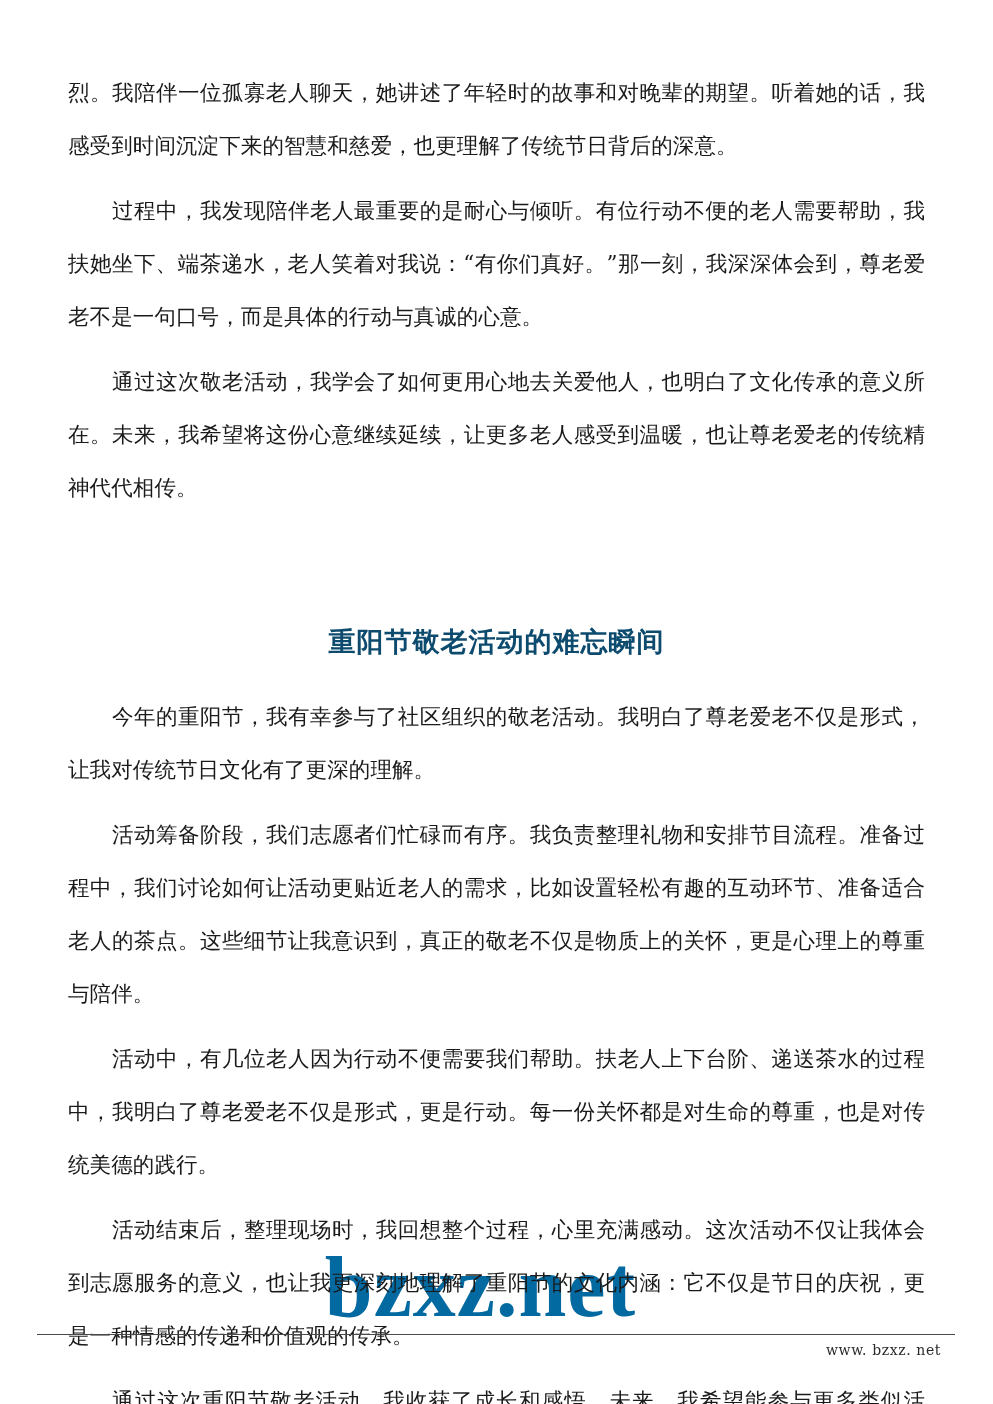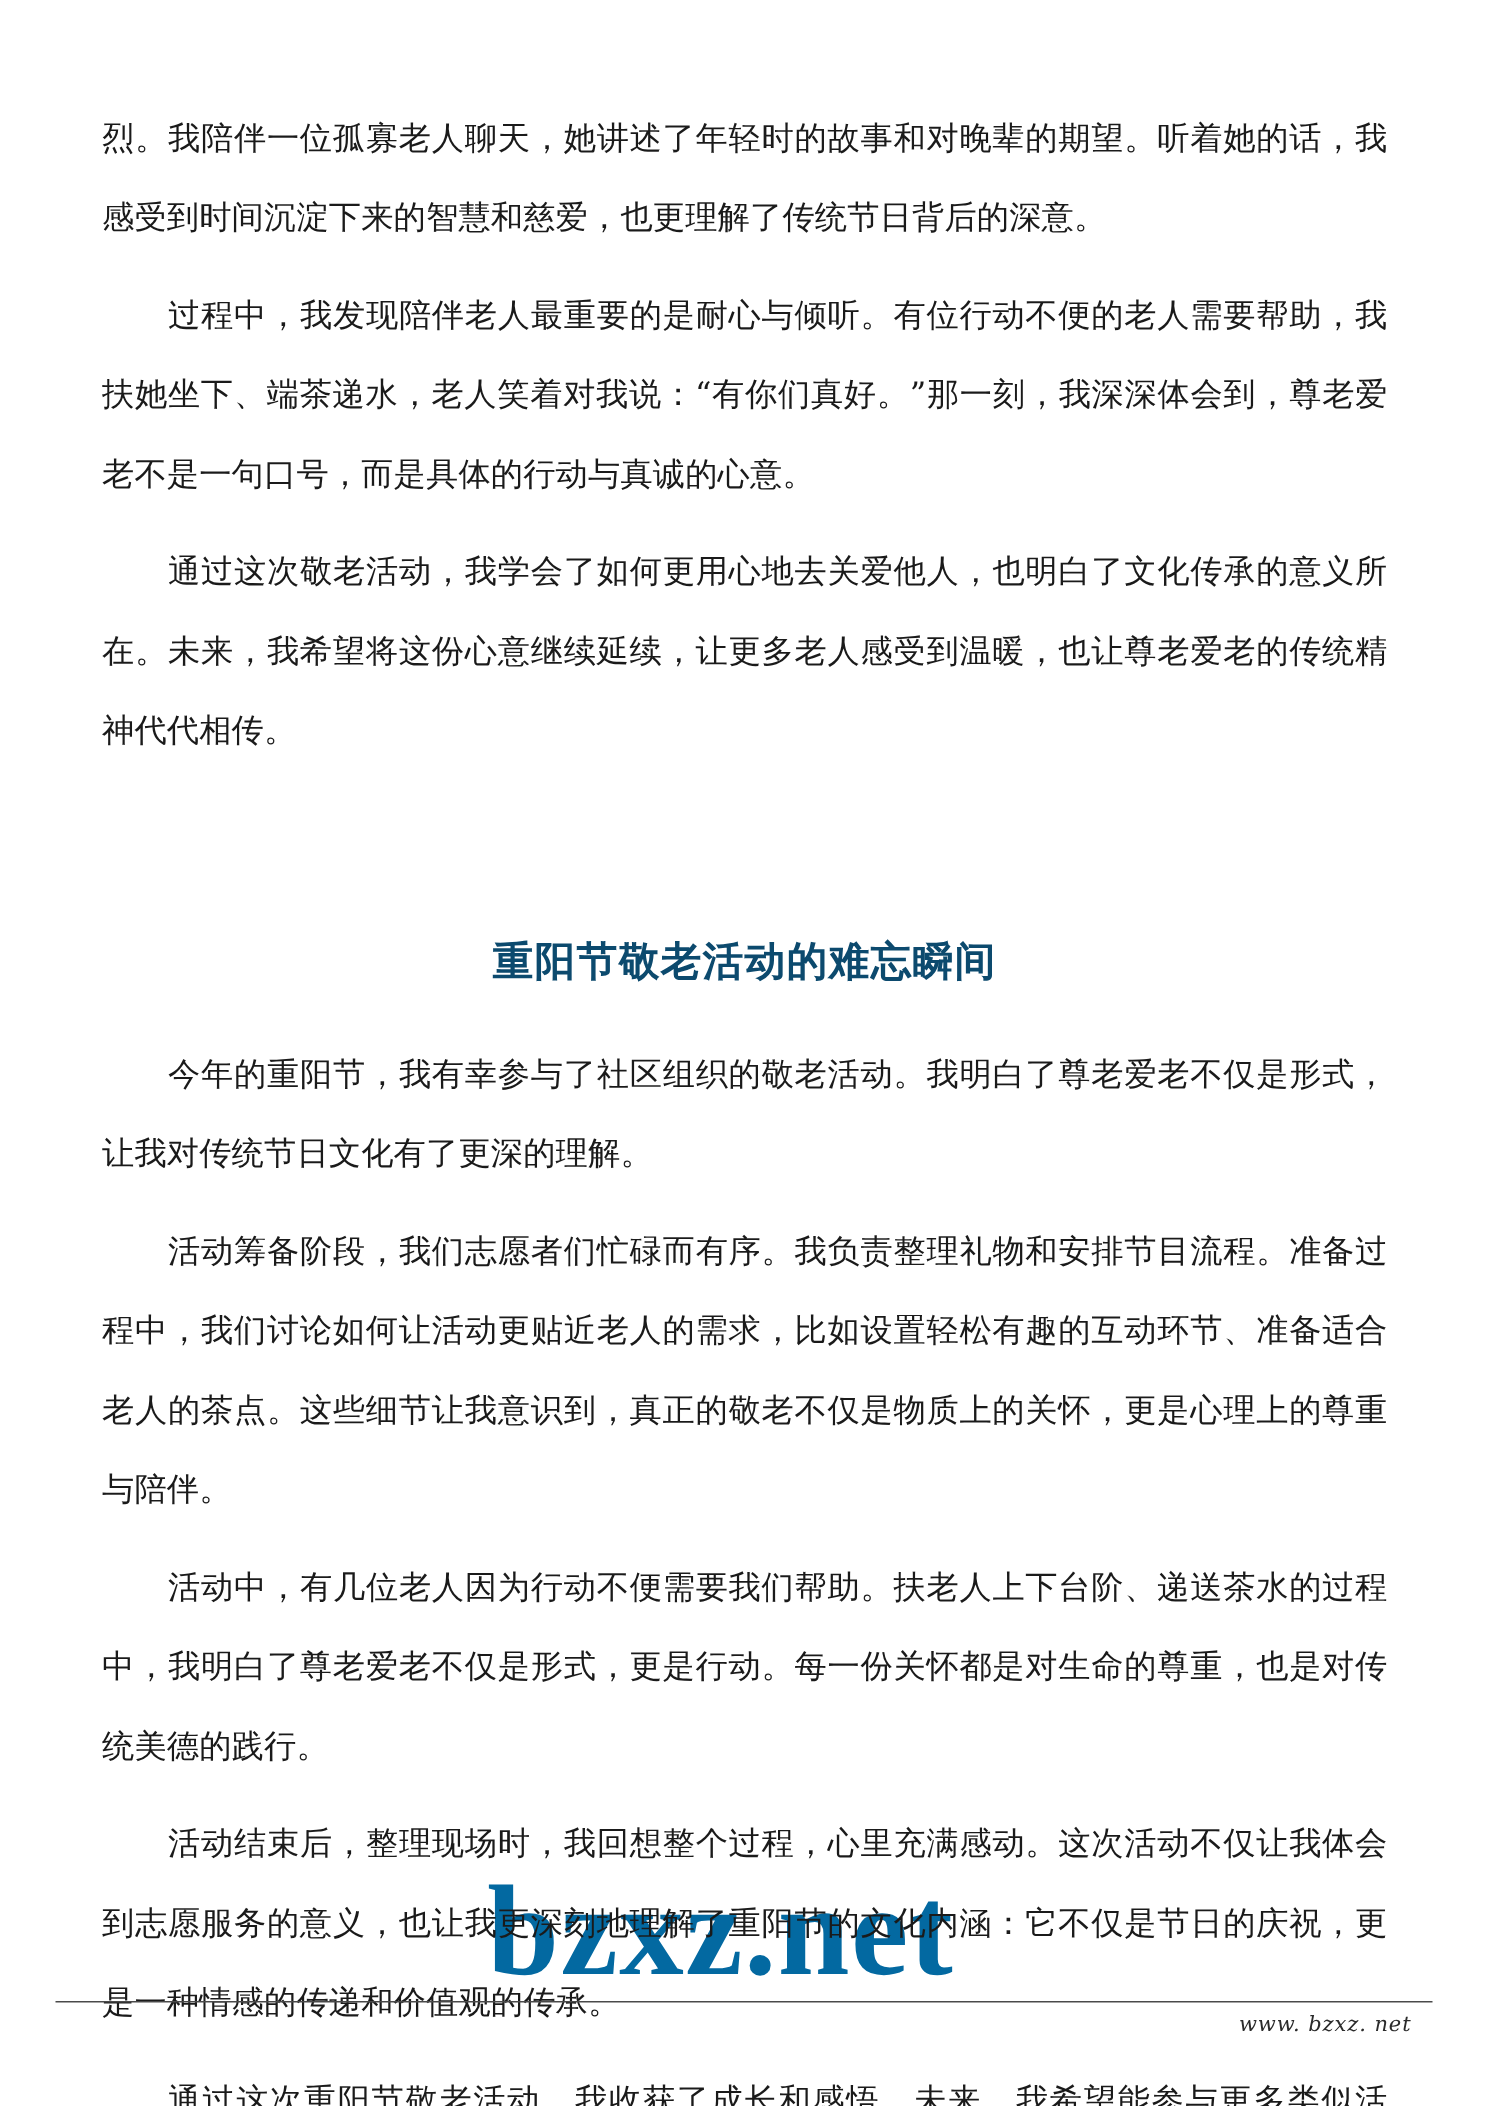--- a/index.html
+++ b/index.html
@@ -78,21 +78,20 @@
   }
   .footer-rule {
     border-top: 1.6px solid #4a4a4a;
     width: 100%;
     height: 0;
   }
   .footer-url {
     margin-top: 7px;
     text-align: right;
     font-family: "DejaVu Serif", "Liberation Serif", serif;
-    font-style: italic;
     font-size: 14px;
     letter-spacing: 0.6px;
     color: #2b2b2b;
     padding-right: 14px;
   }
 </style>
 </head>
 <body>
 
 <div class="page">

